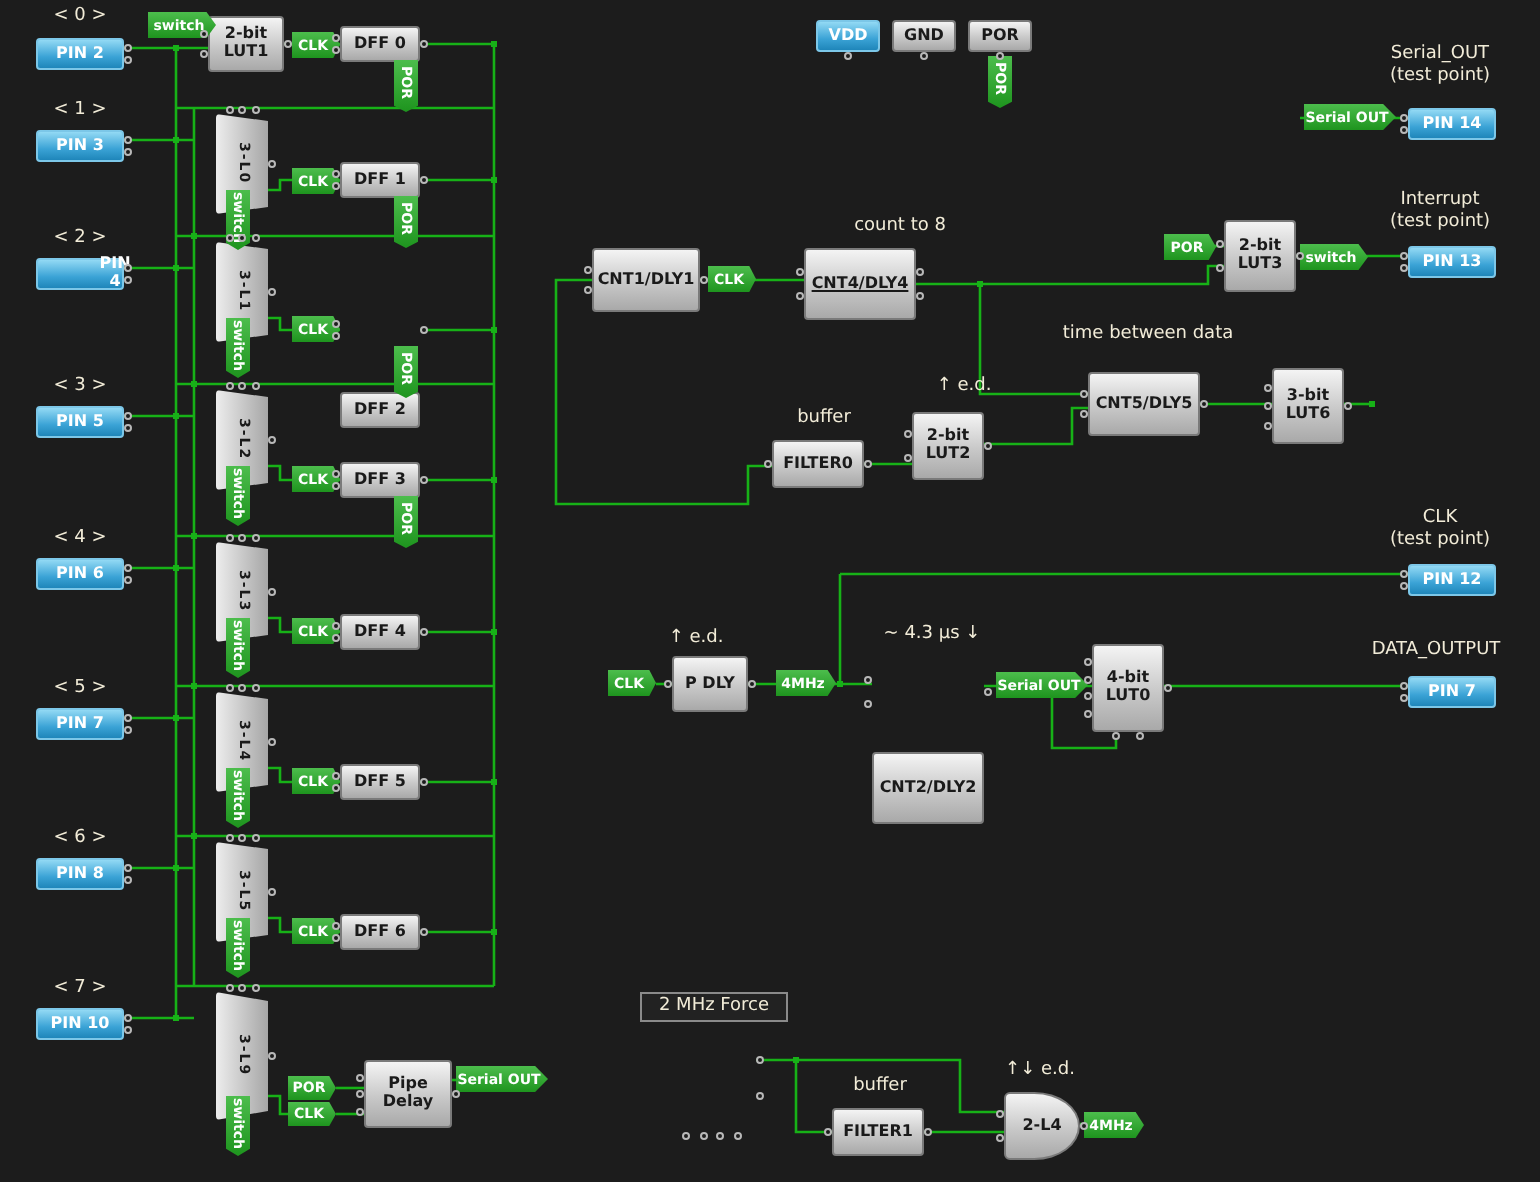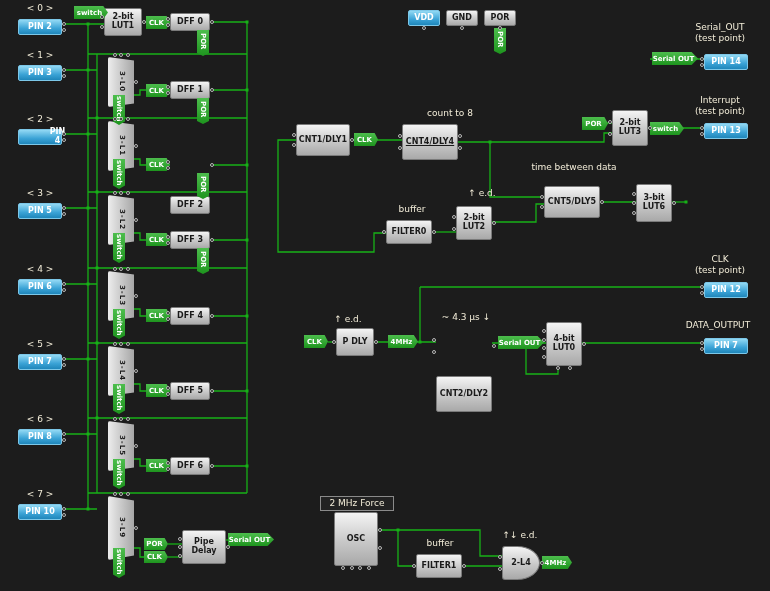--- a/index.html
+++ b/index.html
@@ -274,21 +274,20 @@
     <div class="port" style="left: 492px; top: 344px;"></div>
     <div class="blk" style="left: 546px; top: 322px; width: 36px; height: 44px;"><span>4-bit
 LUT0</span></div>
     <div class="port" style="left: 542px; top: 328.8px;"></div>
     <div class="port" style="left: 542px; top: 337.6px;"></div>
     <div class="port" style="left: 542px; top: 346.4px;"></div>
     <div class="port" style="left: 542px; top: 355.2px;"></div>
     <div class="port" style="left: 582px; top: 342px;"></div>
     <div class="port" style="left: 556px; top: 366px;"></div>
     <div class="port" style="left: 568px; top: 366px;"></div>
-    <div class="blk" style="left: 334px; top: 512px; width: 44px; height: 54px;"><span>OSC</span></div>
     <div class="port" style="left: 378px; top: 528px;"></div>
     <div class="port" style="left: 378px; top: 546px;"></div>
     <div class="port" style="left: 340.8px; top: 566px;"></div>
     <div class="port" style="left: 349.6px; top: 566px;"></div>
     <div class="port" style="left: 358.4px; top: 566px;"></div>
     <div class="port" style="left: 367.2px; top: 566px;"></div>
     <div class="blk" style="left: 416px; top: 554px; width: 46px; height: 24px;"><span>FILTER1</span></div>
     <div class="port" style="left: 412px; top: 564px;"></div>
     <div class="port" style="left: 462px; top: 564px;"></div>
     <div class="blk xor" style="left: 502px; top: 546px; width: 38px; height: 34px;"><span>2-L4</span></div>

